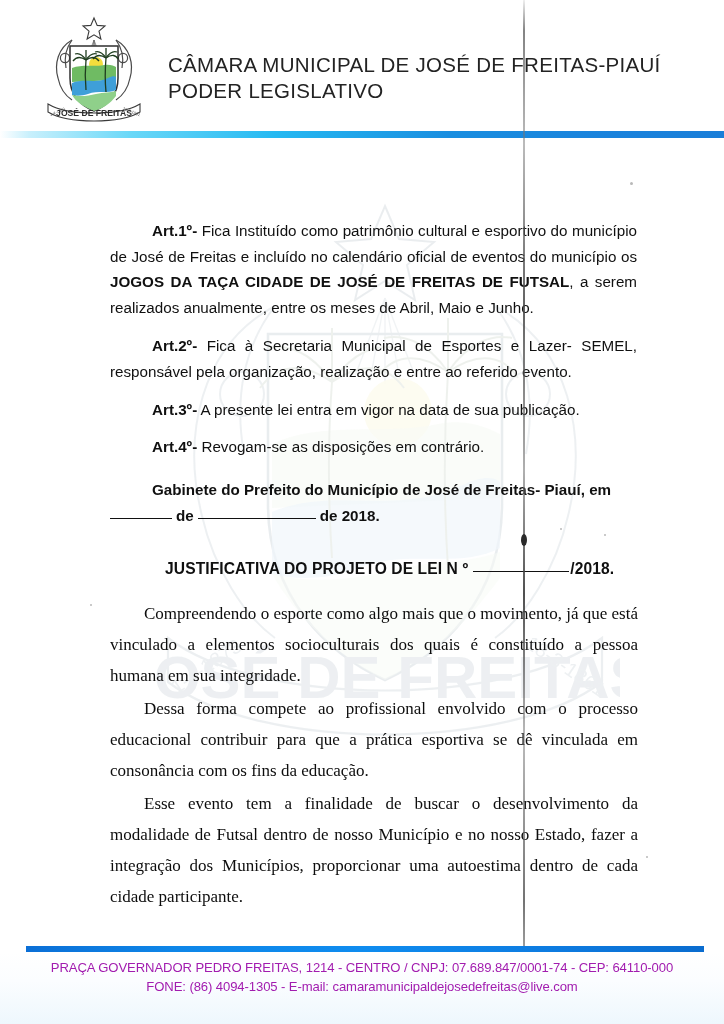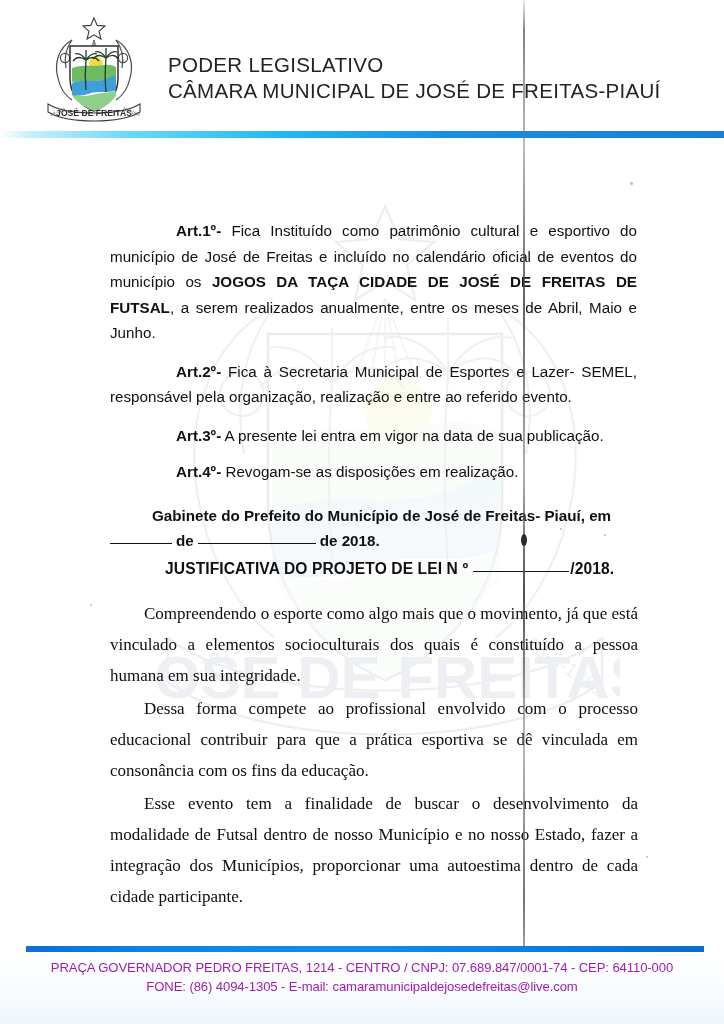--- a/index.html
+++ b/index.html
@@ -122,21 +122,21 @@
     font-family: "Liberation Sans", sans-serif;
     font-size: 15.2px;
     line-height: 25.5px;
     text-align: justify;
     text-justify: inter-word;
     margin: 0 0 13px 0;
     color: #101010;
   }
   .art-para .lead {
     font-weight: bold;
-    margin-left: 66px;
+    margin-left: 42px;
   }
   .art-para b { font-weight: bold; }
   .art-para.tight { margin-bottom: 11px; }
 
   .gabinete {
     font-family: "Liberation Sans", sans-serif;
     font-size: 15.2px;
     line-height: 25.5px;
     font-weight: bold;
     text-align: justify;
@@ -277,22 +277,22 @@
         </g>
 
         <path d="M10 92 C30 104 82 104 102 92 L102 100 C82 112 30 112 10 100 Z" fill="#ffffff" stroke="#3a3a3a" stroke-width="1.1"></path>
         <text x="56" y="104" font-family="Liberation Sans, sans-serif" font-size="8.6" font-weight="bold" fill="#2b2b2b" text-anchor="middle">JOSÉ DE FREITAS</text>
         <text x="20" y="101" font-family="Liberation Sans, sans-serif" font-size="4" fill="#4a4a4a" text-anchor="middle" transform="rotate(-22 20 101)">1-4-1873</text>
         <text x="93" y="101" font-family="Liberation Sans, sans-serif" font-size="4" fill="#4a4a4a" text-anchor="middle" transform="rotate(22 93 101)">18-3-1861</text>
       </svg>
     </div>
 
     <div id="header-titles">
+      <div class="hdr-line l2">CÂMARA MUNICIPAL DE JOSÉ DE FREITAS-PIAUÍ</div>
       <div class="hdr-line">PODER LEGISLATIVO</div>
-      <div class="hdr-line l2">CÂMARA MUNICIPAL DE JOSÉ DE FREITAS-PIAUÍ</div>
     </div>
   </div>
 
   <div id="divider-top"></div>
 
   <div id="watermark">
     <svg viewBox="0 0 470 610" width="470" height="610">
       <g fill="none" stroke="#9aa9b5" stroke-width="2">
         <path d="M235 20 l14 33 35 3 -27 23 8 35 -30 -19 -30 19 8 -35 -27 -23 35 -3 z"></path>
       </g>
@@ -347,21 +347,21 @@
 
     <p class="art-para">
       <b class="lead">Art.2º-</b><span> Fica à Secretaria Municipal de Esportes e Lazer- SEMEL, responsável pela organização, realização e entre ao referido evento.</span>
     </p>
 
     <p class="art-para tight">
       <b class="lead">Art.3º-</b><span> A presente lei entra em vigor na data de sua publicação.</span>
     </p>
 
     <p class="art-para tight">
-      <b class="lead">Art.4º-</b><span> Revogam-se as disposições em realização.</span>
+      <b class="lead">Art.4º-</b><span> Revogam-se as disposições em contrário.</span>
     </p>
 
     <p class="gabinete">
       <span class="indent">Gabinete do Prefeito do Município de José de Freitas- Piauí, em</span><br>
       <span class="blank-short"></span><span>de</span><span class="blank-med"></span><span>de 2018.</span>
     </p>
   </div>
 
   <div id="justificativa-title">
     <span>JUSTIFICATIVA DO PROJETO DE LEI N º</span><span class="blank-long"></span><span>/2018.</span>

